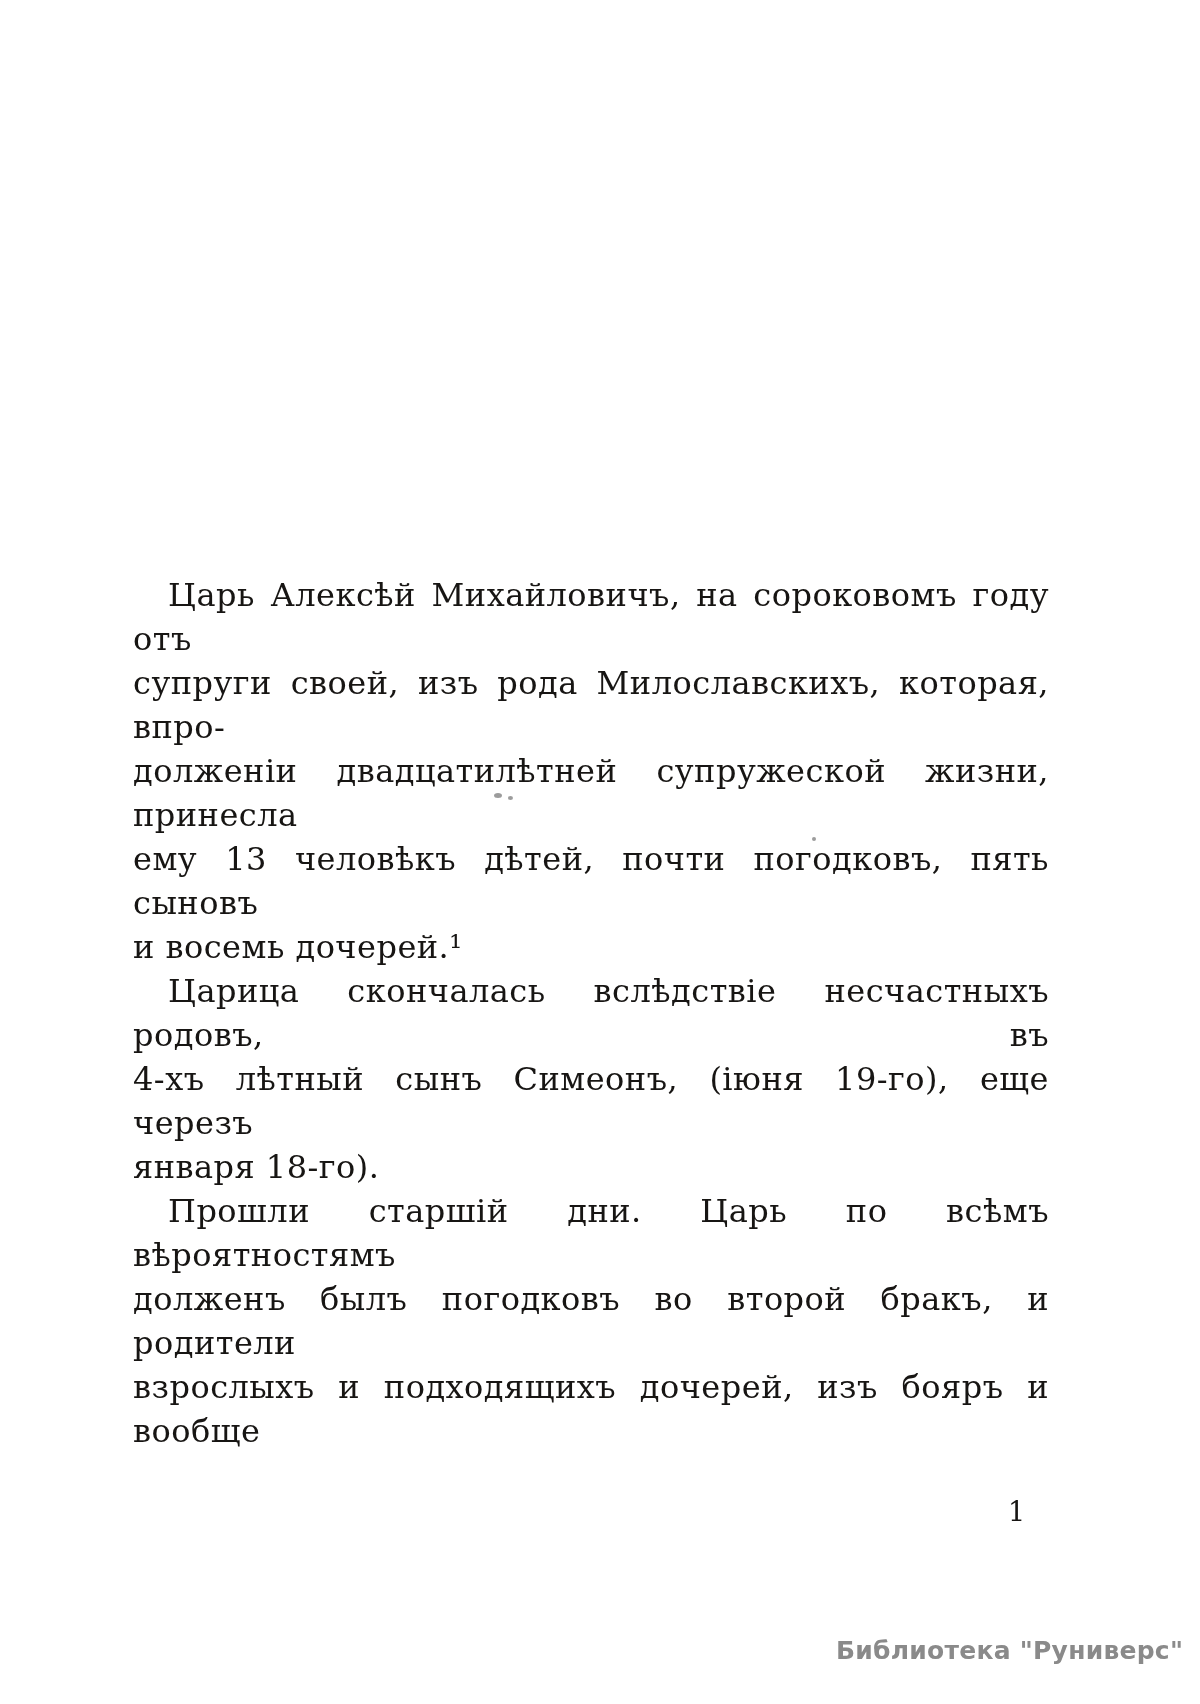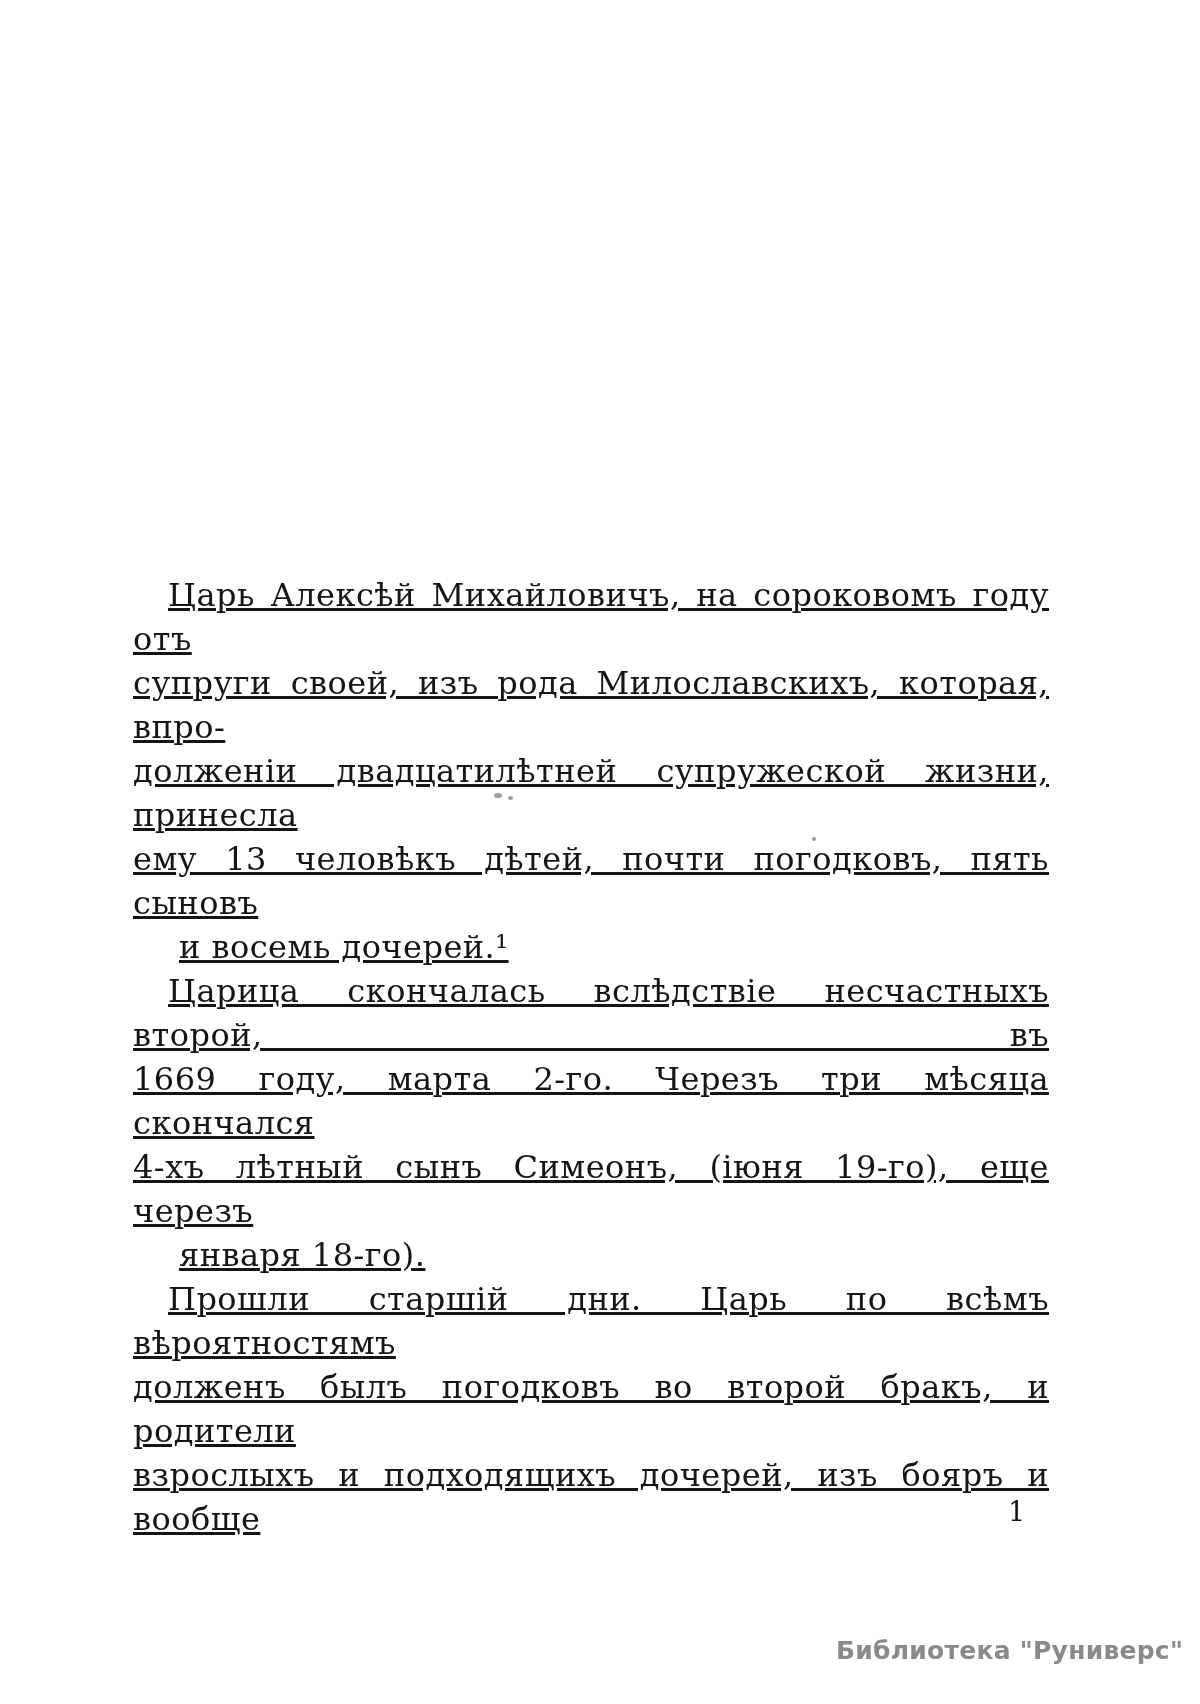--- a/index.html
+++ b/index.html
@@ -18,28 +18,28 @@
     position: absolute;
     left: 133px;
     top: 573px;
     width: 916px;
     font-family: "DejaVu Serif", "Liberation Serif", serif;
     font-size: 32px;
     line-height: 44px;
     color: #171513;
     letter-spacing: 0.015em;
   }
-  .para { margin: 0; padding: 0; text-decoration: underline; }
+  .para { margin: 0; padding: 0; }
   .tline {
     text-align: justify;
     text-align-last: justify;
     white-space: normal;
   }
   .tline.first { text-indent: 35px; }
-  .tline.short { text-align-last: left; margin-left: 46px; }
+  .tline.short { text-align-last: left; }
   .page-number {
     position: absolute;
     left: 1008px;
     top: 1496px;
     width: 40px;
     font-family: "DejaVu Serif", "Liberation Serif", serif;
     font-size: 27px;
     color: #171513;
     text-align: left;
   }
@@ -73,22 +73,21 @@
 
     <div class="para">
       <div class="tline first">Царь Алексѣй Михайловичъ, на сороковомъ году отъ</div>
       <div class="tline">супруги своей, изъ рода Милославскихъ, которая, впро-</div>
       <div class="tline">долженіи двадцатилѣтней супружеской жизни, принесла</div>
       <div class="tline">ему 13 человѣкъ дѣтей, почти погодковъ, пять сыновъ</div>
       <div class="tline short">и восемь дочерей.¹</div>
     </div>
 
     <div class="para">
-      <div class="tline first">Царица скончалась вслѣдствіе несчастныхъ второй, въ</div>
-      <div class="tline">1669 году, марта 2-го. Черезъ три мѣсяца скончался</div>
+      <div class="tline first">Царица скончалась вслѣдствіе несчастныхъ родовъ, въ</div>
       <div class="tline">4-хъ лѣтный сынъ Симеонъ, (іюня 19-го), еще черезъ</div>
       <div class="tline short">января 18-го).</div>
     </div>
 
     <div class="para">
       <div class="tline first">Прошли старшій дни. Царь по всѣмъ вѣроятностямъ</div>
       <div class="tline">долженъ былъ погодковъ во второй бракъ, и родители</div>
       <div class="tline">взрослыхъ и подходящихъ дочерей, изъ бояръ и вообще</div>
 
     </div>

